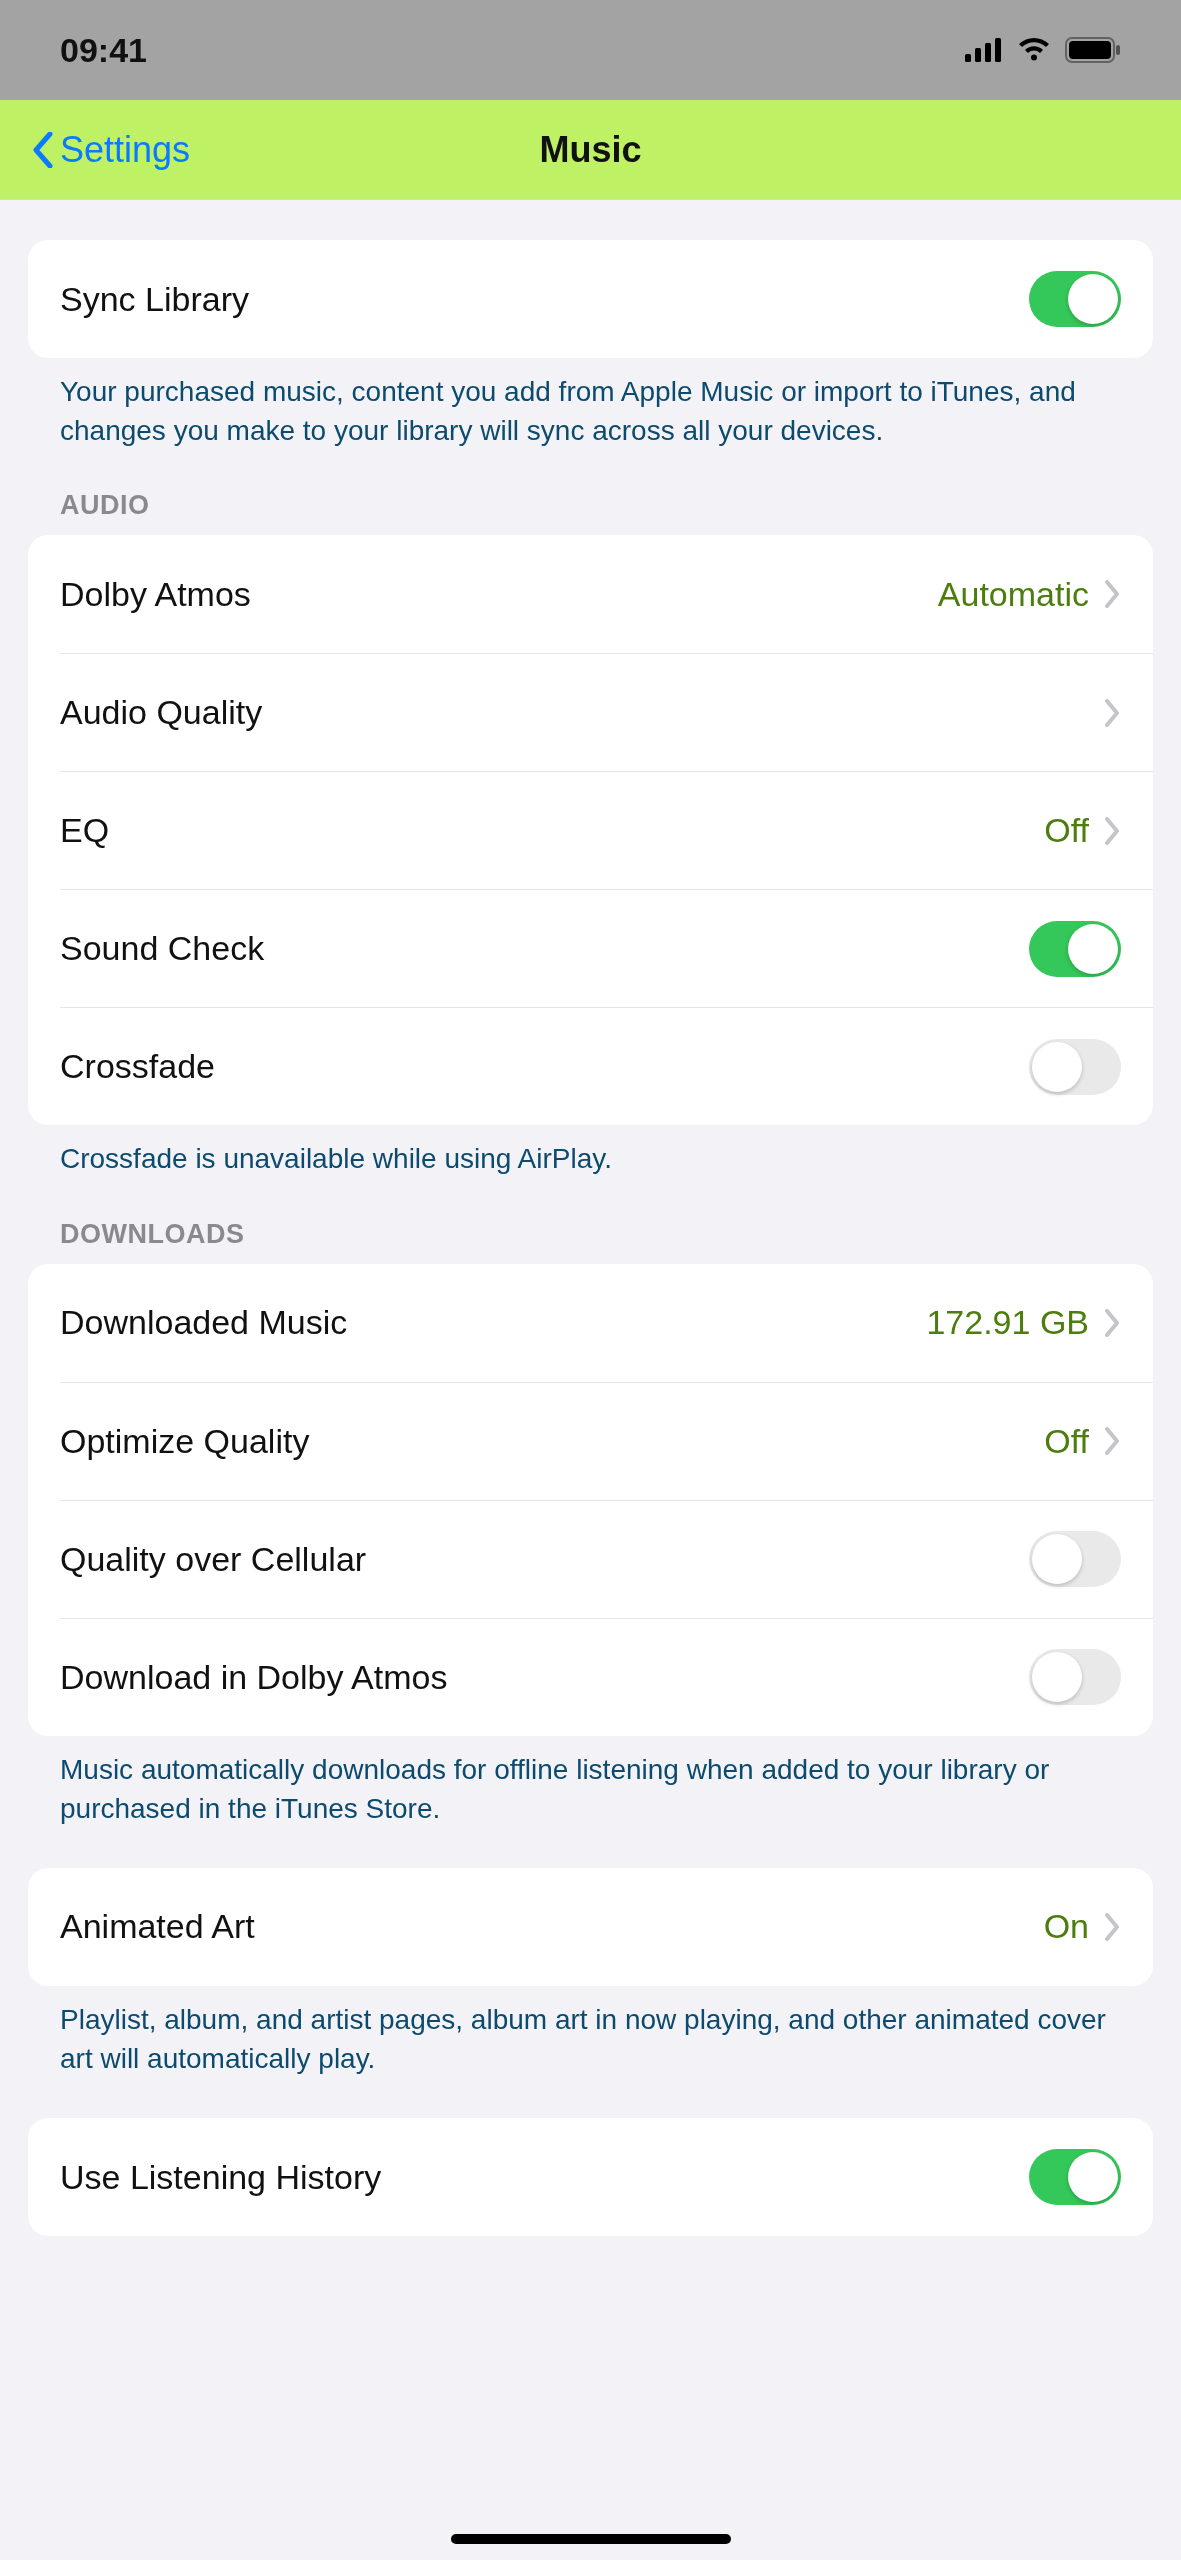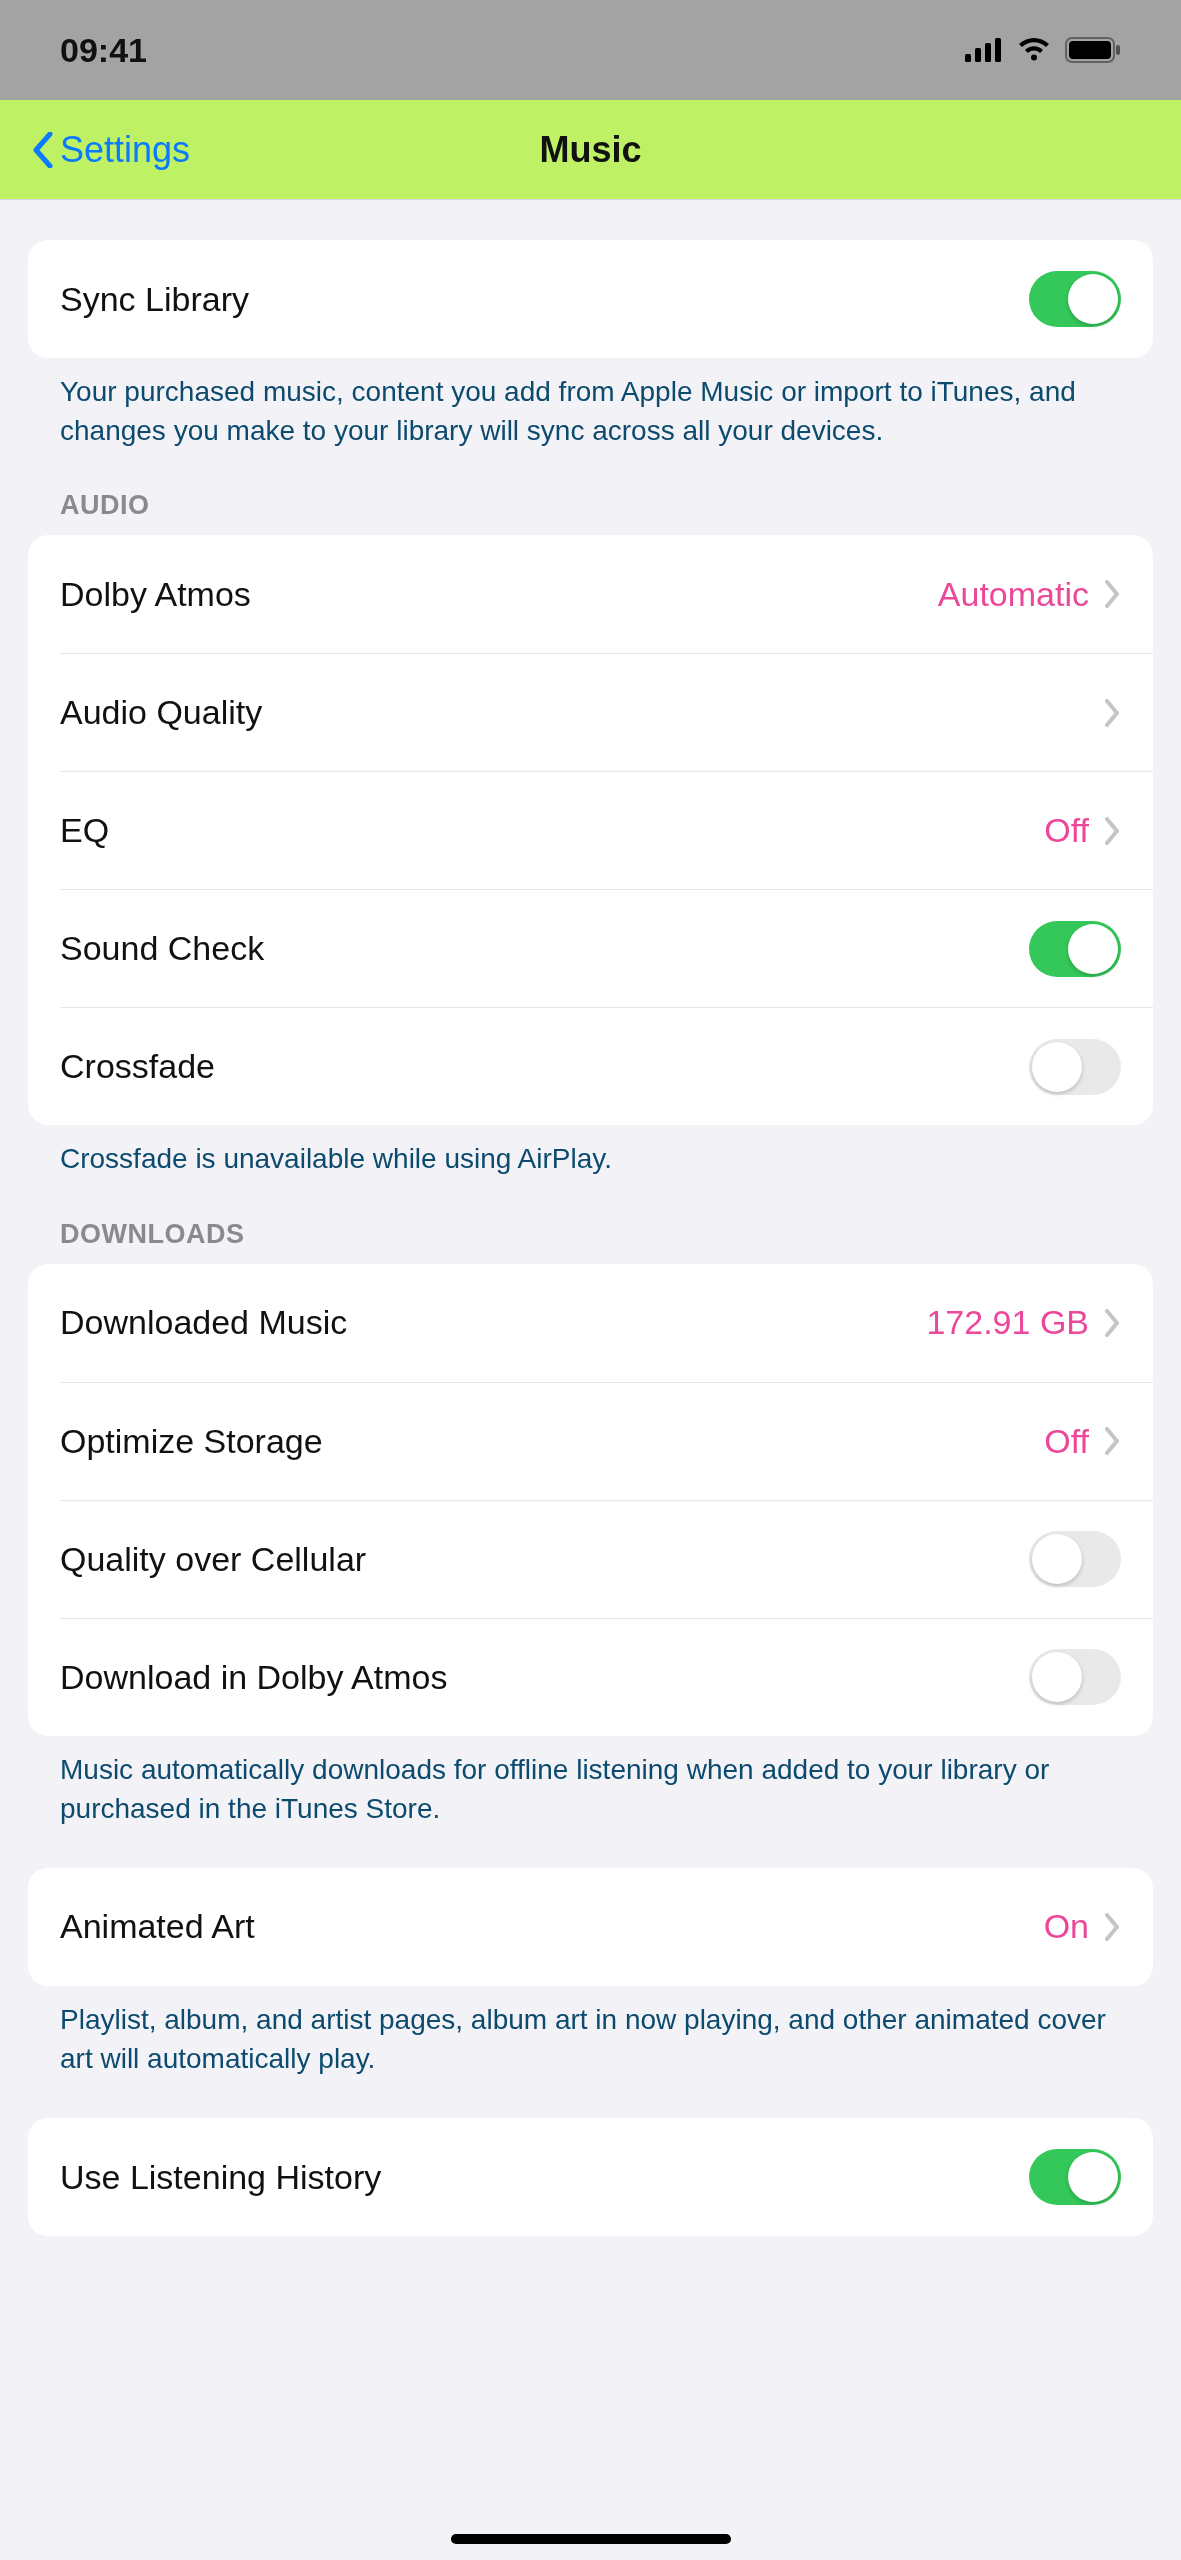--- a/index.html
+++ b/index.html
@@ -76,21 +76,21 @@
     display: flex;
     align-items: center;
     min-height: 118px;
     padding: 0 32px;
     font-size: 34px;
     justify-content: space-between;
   }
   .row + .row { border-top: 1px solid #e6e6ea; margin-left: 32px; padding-left: 0; }
   .row + .row > * { } 
   .row-label { flex: 1; color: #111; }
-  .row-detail { color: #ec4899; font-size: 34px; margin-right: 16px; }
+  .row-detail { color: #4d7c0f; font-size: 34px; margin-right: 16px; }
   .chevron {
     color: #c5c5c9;
   }
   
   .toggle {
     position: relative;
     width: 92px;
     height: 56px;
     border-radius: 28px;
     background: #e9e9ea;
@@ -215,21 +215,21 @@
     <div class="section-header" data-interactable="false">DOWNLOADS</div>
     <div class="group" data-interactable="false">
       <div class="row" data-interactable="true">
         <span class="row-label" data-interactable="false">Downloaded Music</span>
         <span class="row-detail" data-interactable="false">172.91 GB</span>
         <svg class="chevron" data-interactable="false" width="16" height="28" viewBox="0 0 16 28">
             <polyline points="2,2 12,14 2,26" fill="none" stroke="#c5c5c9" stroke-width="4" stroke-linecap="round" stroke-linejoin="round"></polyline>
           </svg>
       </div>
       <div class="row" data-interactable="true">
-        <span class="row-label" data-interactable="false">Optimize Storage</span>
+        <span class="row-label" data-interactable="false">Optimize Quality</span>
         <span class="row-detail" data-interactable="false">Off</span>
         <svg class="chevron" data-interactable="false" width="16" height="28" viewBox="0 0 16 28">
             <polyline points="2,2 12,14 2,26" fill="none" stroke="#c5c5c9" stroke-width="4" stroke-linecap="round" stroke-linejoin="round"></polyline>
           </svg>
       </div>
       <div class="row" data-interactable="true">
         <span class="row-label" data-interactable="false">Quality over Cellular</span>
         <div class="toggle" data-interactable="true">
             <div class="knob"></div>
           </div>

